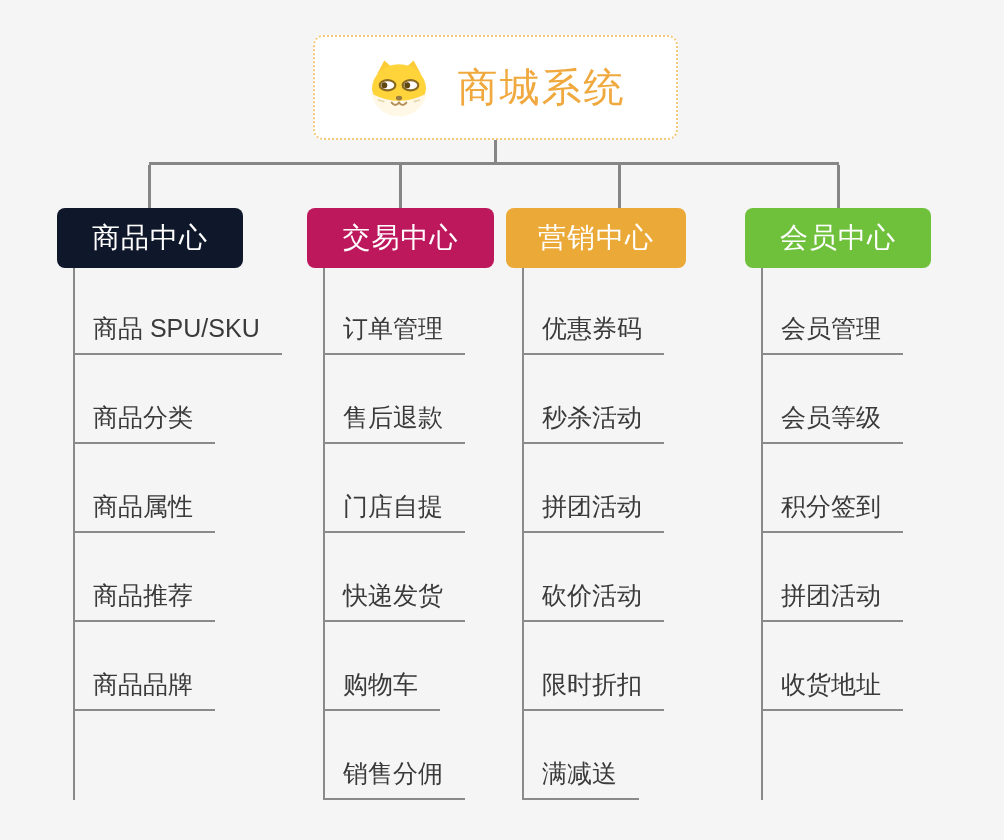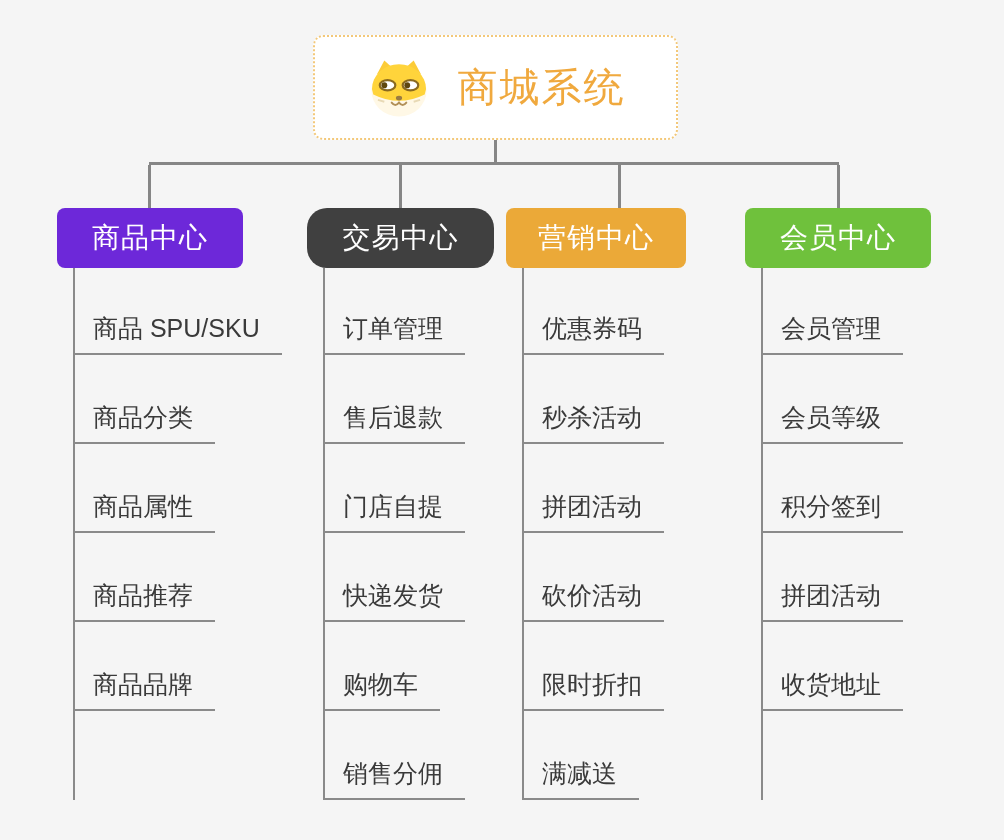--- a/index.html
+++ b/index.html
@@ -64,21 +64,21 @@
   </div>
 
   <div class="conn conn-root-drop"></div>
   <div class="conn conn-h"></div>
   <div class="conn conn-drop conn-d1"></div>
   <div class="conn conn-drop conn-d2"></div>
   <div class="conn conn-drop conn-d3"></div>
   <div class="conn conn-drop conn-d4"></div>
 
   <div class="branch b1">
-    <div class="branch-head" style="background: #6d28d9;">商品中心</div>
+    <div class="branch-head" style="background: #0f172a;">商品中心</div>
     <div class="spine"></div>
     <div class="children">
       <div class="child-row">
           <span class="child-label">商品 SPU/SKU</span>
         </div>
       <div class="child-row">
           <span class="child-label">商品分类</span>
         </div>
       <div class="child-row">
           <span class="child-label">商品属性</span>
@@ -86,21 +86,21 @@
       <div class="child-row">
           <span class="child-label">商品推荐</span>
         </div>
       <div class="child-row">
           <span class="child-label">商品品牌</span>
         </div>
     </div>
   </div>
 
   <div class="branch b2">
-    <div class="branch-head" style="background: #404040; border-radius: 20px;">交易中心</div>
+    <div class="branch-head" style="background: #be185d;">交易中心</div>
     <div class="spine"></div>
     <div class="children">
       <div class="child-row">
           <span class="child-label">订单管理</span>
         </div>
       <div class="child-row">
           <span class="child-label">售后退款</span>
         </div>
       <div class="child-row">
           <span class="child-label">门店自提</span>

